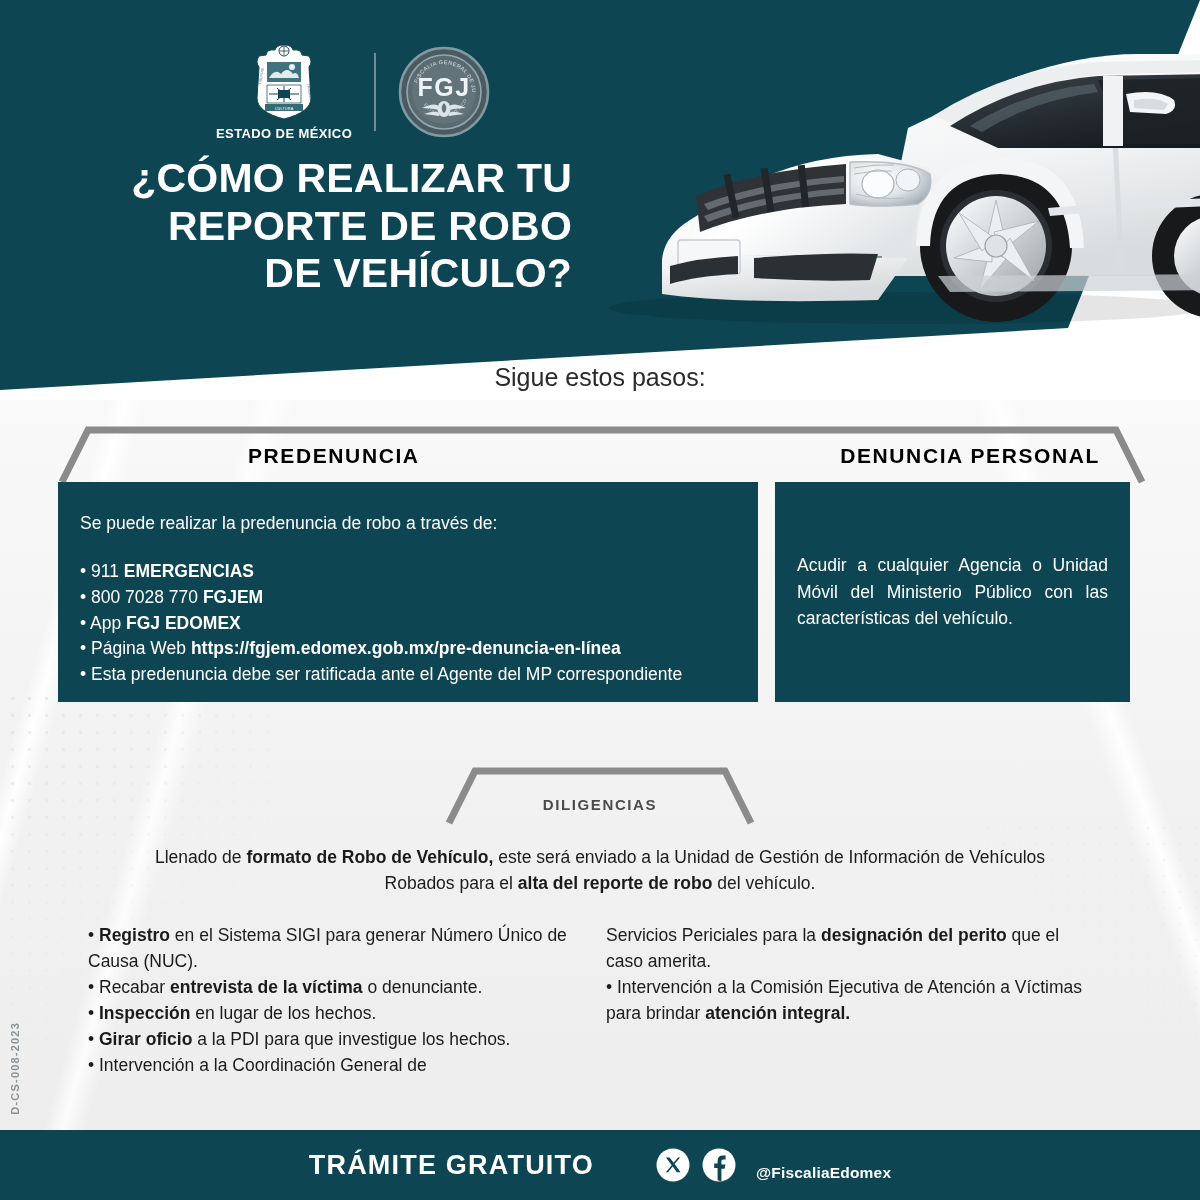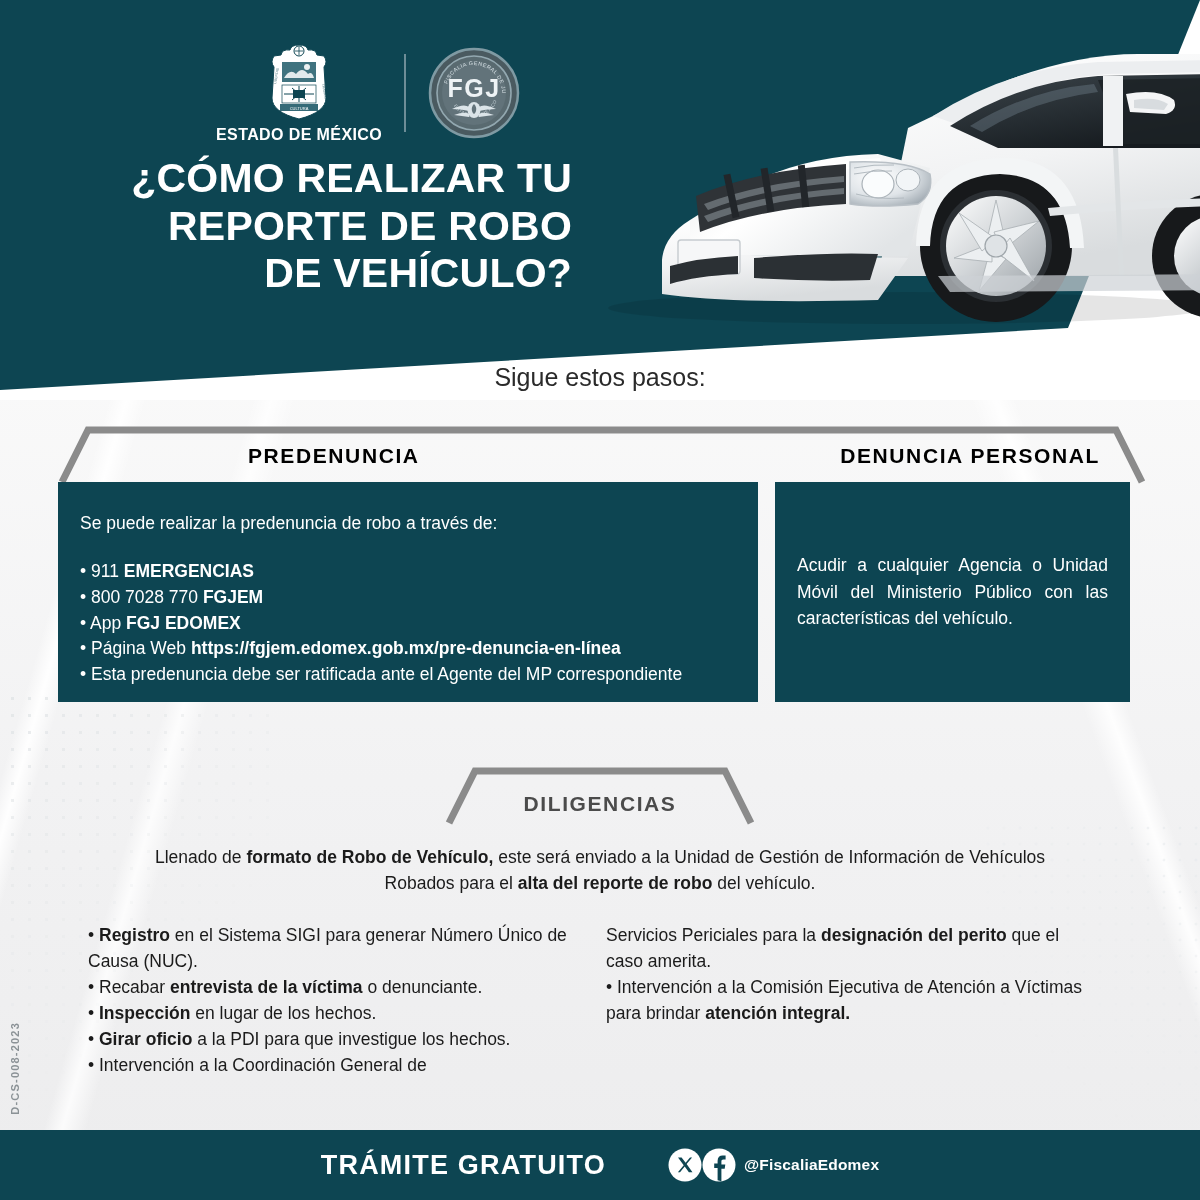--- a/index.html
+++ b/index.html
@@ -65,21 +65,21 @@
   .car-wrap svg { width:100%; height:100%; display:block; }
 
   
   .logo-row {
     position:absolute; left:216px; top:42px;
     display:flex; align-items:center; gap:22px;
   }
   .shield-col { display:flex; flex-direction:column; align-items:center; }
   .shield-svg { width:74px; height:80px; display:block; }
   .shield-label {
-    margin-top:4px; color:#ffffff; font-size:16px;
+    margin-top:4px; color:#ffffff; font-size:13px;
     font-weight:bold; letter-spacing:.4px; white-space:nowrap;
   }
   .logo-div { width:2px; height:78px; background:#7f9aa3; opacity:.85; }
   .fgj-svg { width:92px; height:92px; display:block; }
 
   .hero-title {
     position:absolute; left:0; top:155px; width:600px;
     text-align:right; padding-right:28px;
     color:#ffffff; font-weight:bold; font-size:41px;
     line-height:1.16; letter-spacing:.2px;
@@ -128,21 +128,21 @@
 
   
   .banner-dil {
     position:absolute; left:445px; top:765px; width:310px; height:62px;
   }
   .banner-dil svg { position:absolute; inset:0; width:100%; height:100%; }
   .banner-dil .lbl {
     position:absolute; inset:0; display:flex;
     align-items:center; justify-content:center;
     padding-top:16px;
-    font-size:21px; font-weight:bold; color:#4b4b4b; letter-spacing:1.6px;
+    font-size:15px; font-weight:bold; color:#4b4b4b; letter-spacing:1.6px;
   }
 
   .dil-intro {
     position:absolute; left:150px; top:845px; width:900px;
     text-align:center; font-size:17.5px; line-height:1.48; color:#1b1b1b;
   }
   .dil-intro b { font-weight:bold;text-align:center; }
 
   .dil-cols {
     position:absolute; left:88px; top:922px; width:1030px;
@@ -162,21 +162,21 @@
 
   
   .footer {
     position:absolute; left:0; bottom:0; width:1200px; height:70px;
     background:#0d4552;
     display:flex; align-items:center; justify-content:center; gap:62px;
   }
   .footer-title {
     color:#ffffff; font-size:27px; font-weight:bold; letter-spacing:1.2px;
   }
-  .social { display:flex; align-items:center; }
+  .social { display:flex; align-items:flex-end; gap:12px; }
   .sicon { width:34px; height:34px; display:block; }
   .handle {
     color:#ffffff; font-size:15.5px; font-weight:bold; margin-left:8px;
     letter-spacing:.2px;
   }
 </style>
 </head>
 <body>
 
 <div id="poster">

